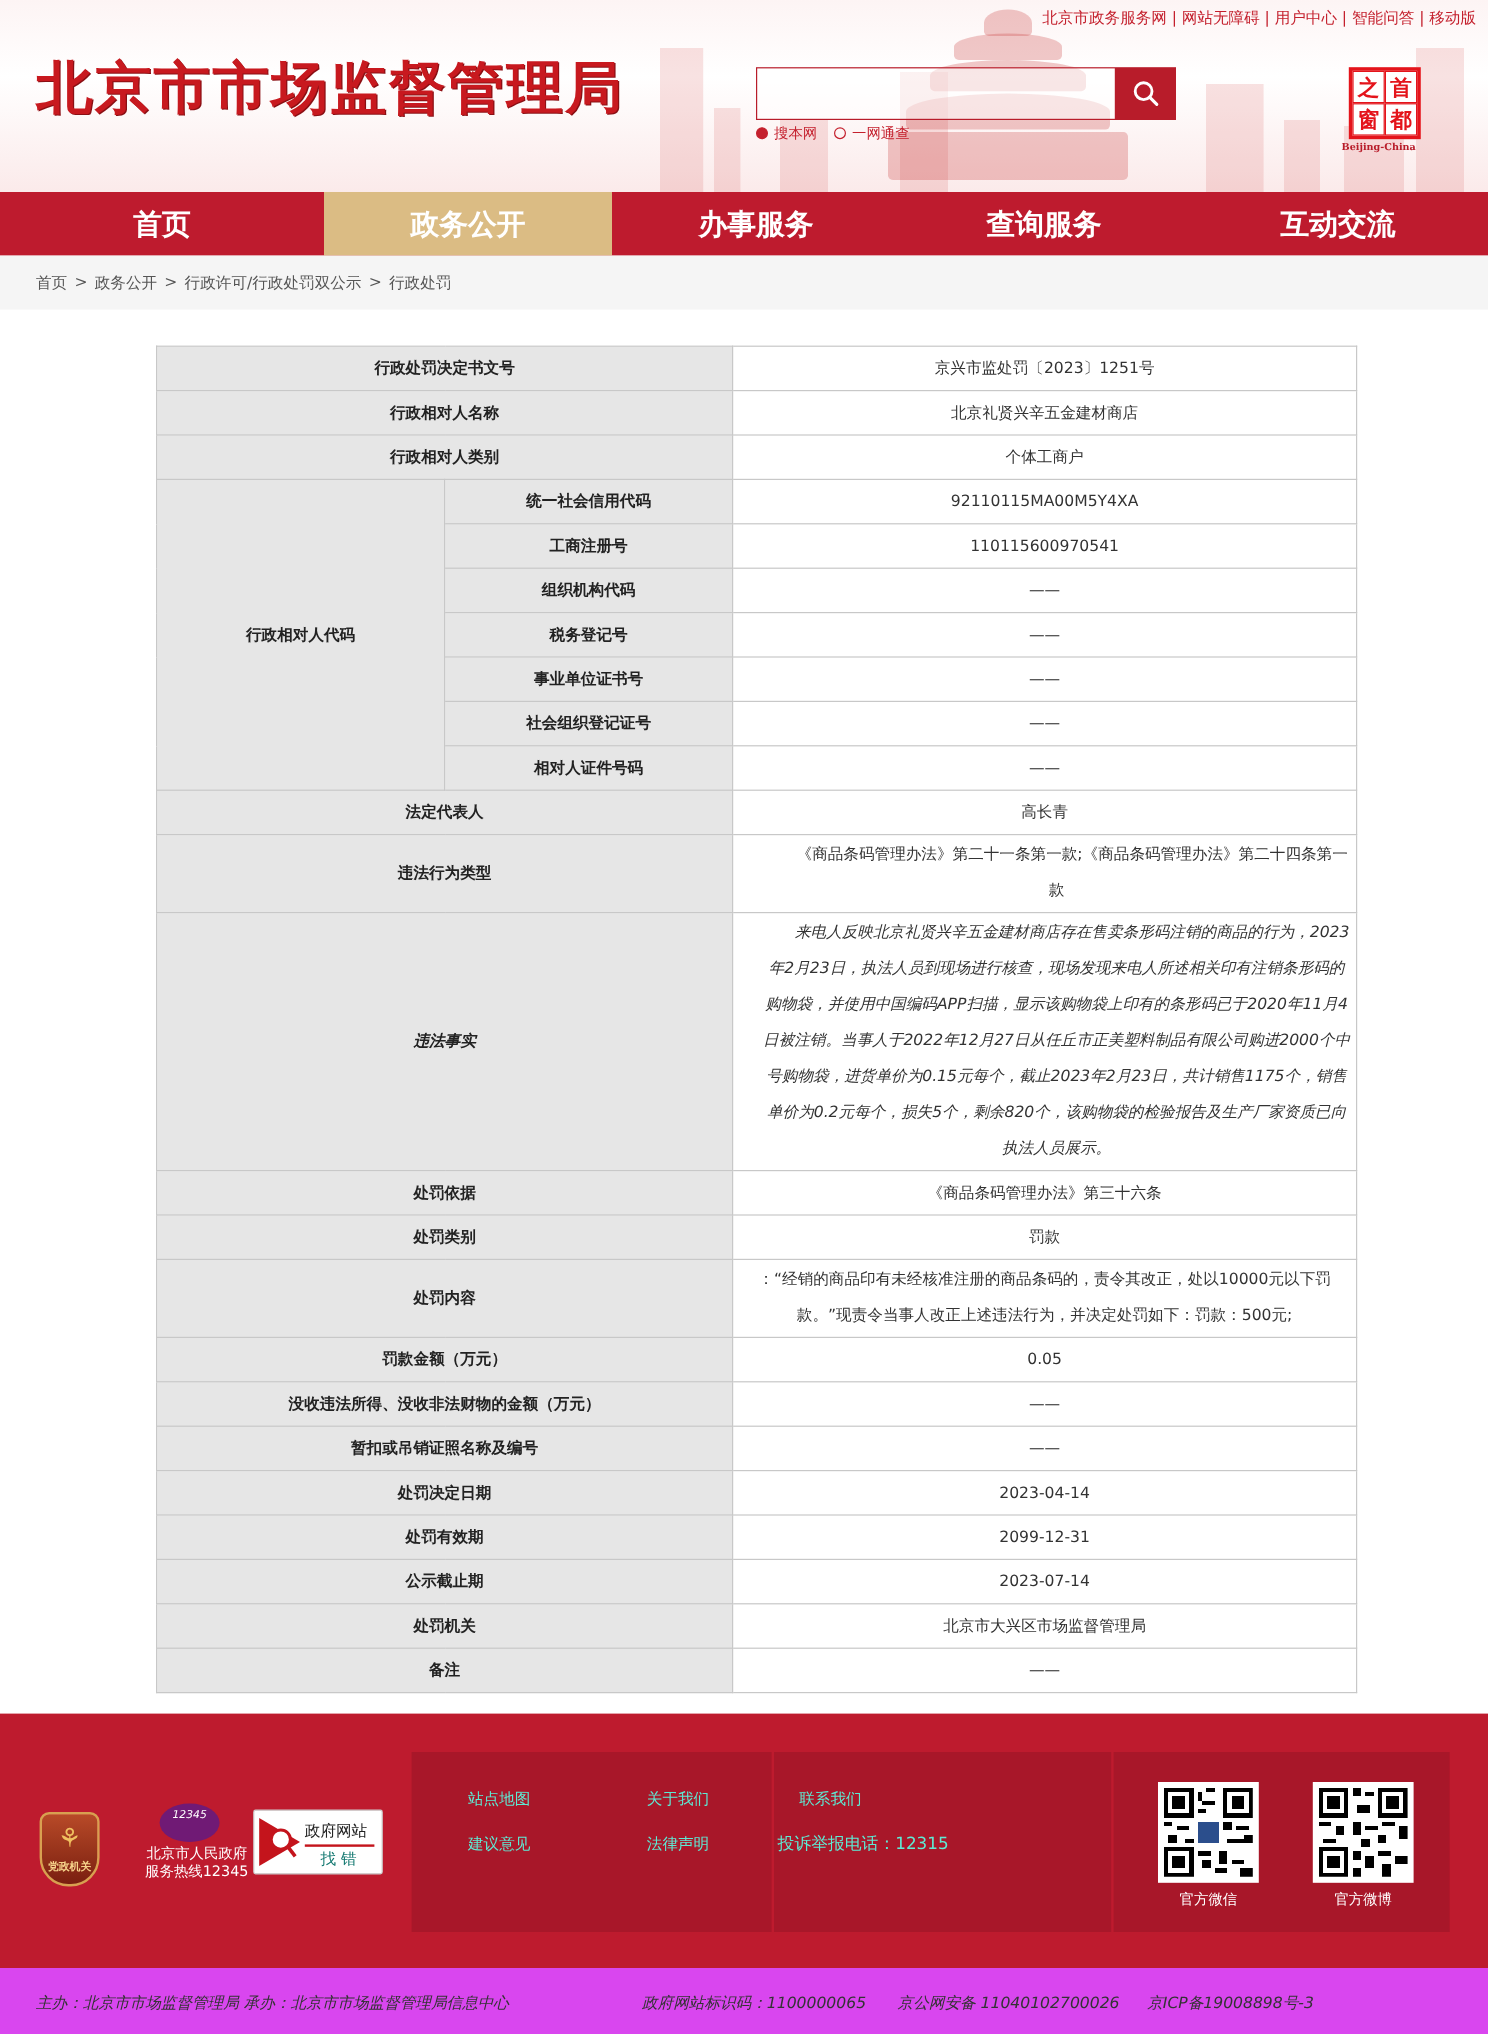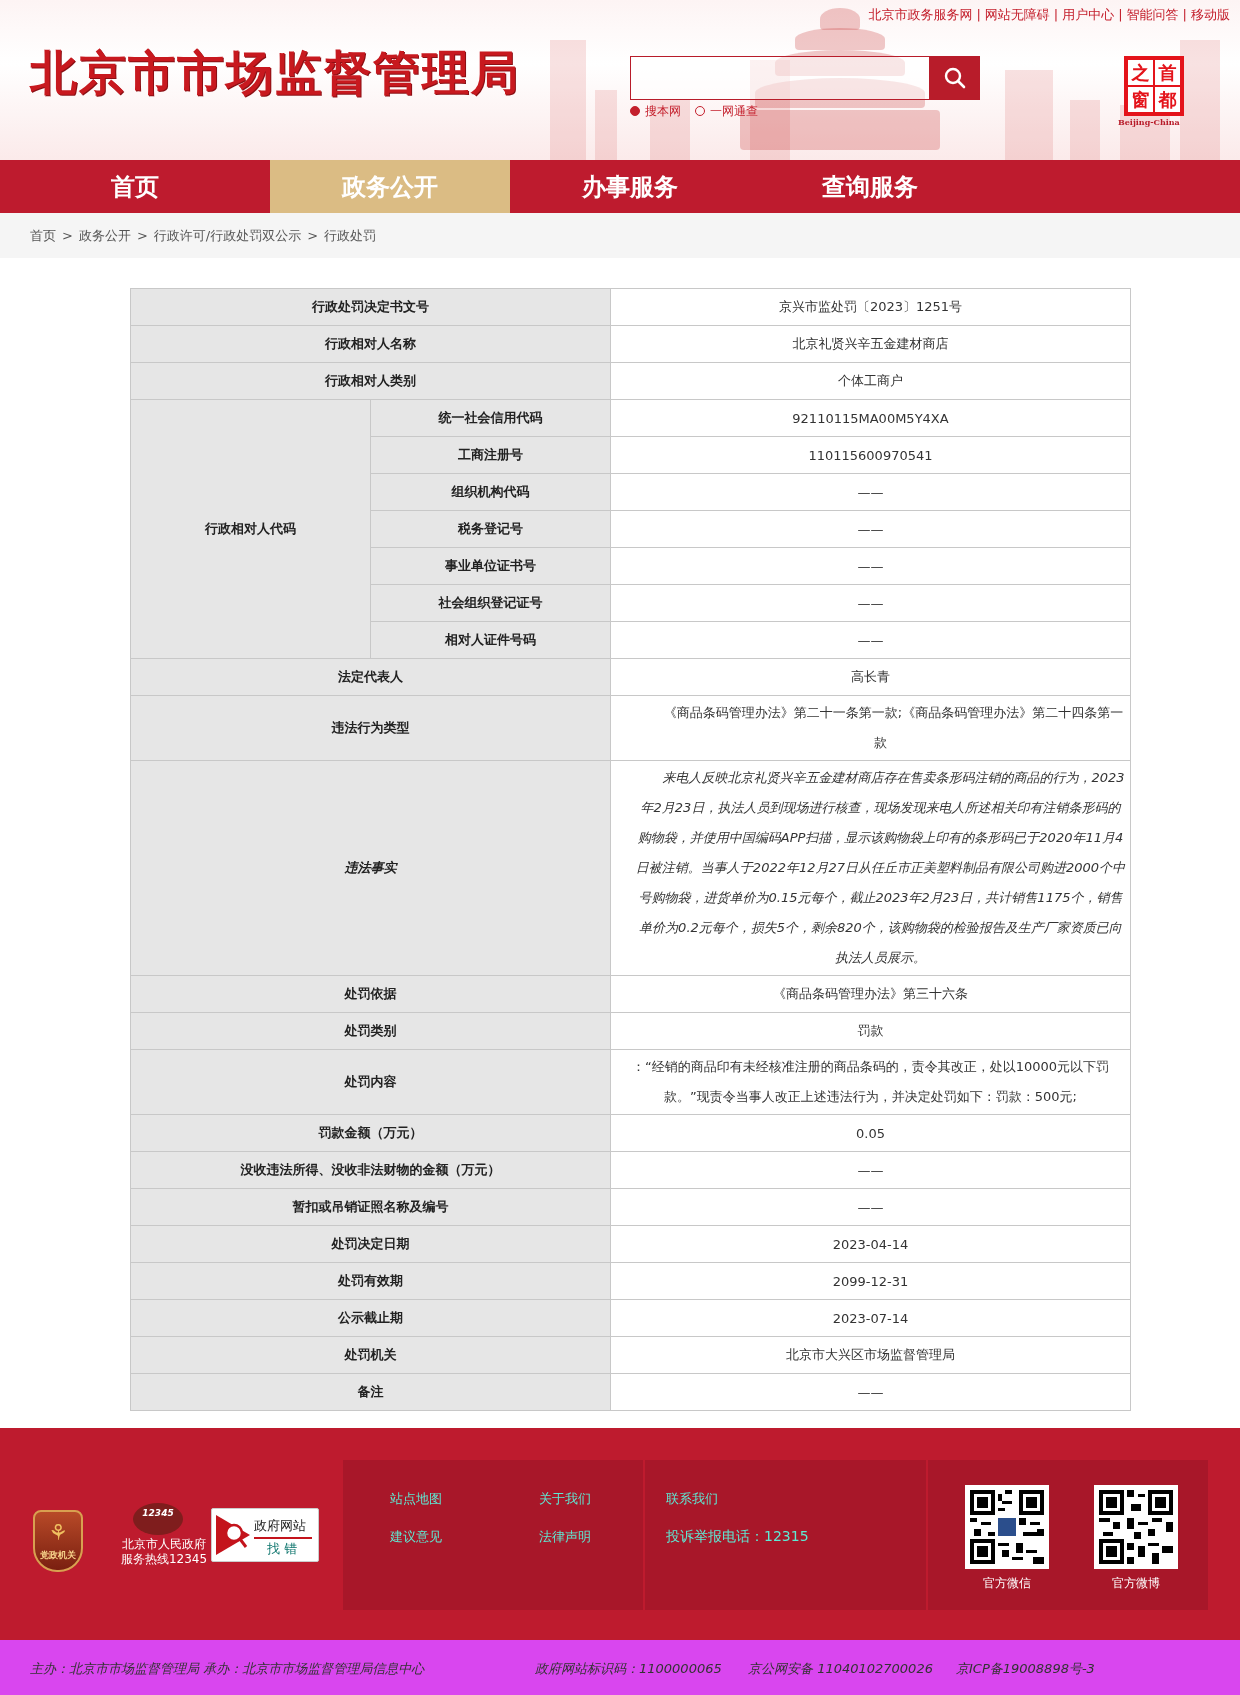--- a/index.html
+++ b/index.html
@@ -49,21 +49,21 @@
   td.para.indent { text-indent: 2em; padding-left: 24px; }
 
   
   .footer { position: absolute; left: 0; top: 1428px; width: 1240px; height: 212px; background: #BE1B2E; }
   .footer .panel { position: absolute; left: 343px; top: 32px; width: 865px; height: 150px; background: #A81729; }
   .footer .panel .div1 { position: absolute; left: 300px; top: 0; width: 2px; height: 150px; background: #BE1B2E; }
   .footer .panel .div2 { position: absolute; left: 583px; top: 0; width: 2px; height: 150px; background: #BE1B2E; }
   .flink { position: absolute; color: #5eead4; font-size: 13px; text-decoration: none; cursor: pointer; }
   .badge-party { position: absolute; left: 33px; top: 82px; width: 50px; height: 62px; background: linear-gradient(180deg,#b84a28,#7a1f10); border: 2px solid #d8a050; border-radius: 8px 8px 24px 24px; color: #f6d28a; font-size: 9px; font-weight: bold; display: flex; flex-direction: column; align-items: center; justify-content: flex-end; padding-bottom: 8px; }
   .badge-party .glyph { font-size: 22px; color: #f0c060; margin-bottom: 4px; }
-  .hotline-icon { position: absolute; left: 133px; top: 75px; width: 50px; height: 32px; background: #7f1d1d; border-radius: 50%; color: #fff; font-size: 9px; font-style: italic; font-weight: bold; text-align: center; line-height: 20px; }
+  .hotline-icon { position: absolute; left: 133px; top: 75px; width: 50px; height: 32px; background: #701a75; border-radius: 50%; color: #fff; font-size: 9px; font-style: italic; font-weight: normal; text-align: center; line-height: 20px; }
   .hotline-text { position: absolute; left: 114px; top: 109px; width: 100px; text-align: center; font-size: 12px; color: #fff; line-height: 15px; }
   .gov-error { position: absolute; left: 211px; top: 80px; width: 108px; height: 54px; background: #fff; border: 1px solid #ccc; border-radius: 2px; cursor: pointer; }
   .gov-error .tri { position: absolute; left: 4px; top: 6px; width: 0; height: 0; border-top: 20px solid transparent; border-bottom: 20px solid transparent; border-left: 34px solid #C4141C; }
   .gov-error .t1 { position: absolute; left: 42px; top: 8px; font-size: 13px; color: #222; }
   .gov-error .line { position: absolute; left: 42px; top: 28px; width: 58px; height: 2px; background: #C4141C; }
   .gov-error .t2 { position: absolute; left: 55px; top: 31px; font-size: 13px; color: #0f766e; }
   .qr { position: absolute; width: 84px; height: 84px; background: #fff; padding: 5px; }
   .qr svg { width: 74px; height: 74px; display: block; }
   .qr-label { position: absolute; width: 84px; text-align: center; font-size: 12px; color: #fff; }
 
@@ -117,20 +117,21 @@
     <span>都</span>
   </div>
   <div class="capital-sub">Beijing-China</div>
 </div>
 
 <div class="nav">
   <div class="nav-item" style="width:270px;">首页</div>
   <div class="nav-item active">政务公开</div>
   <div class="nav-item">办事服务</div>
   <div class="nav-item">查询服务</div>
+  <div class="nav-item" style="width:250px;">互动交流</div>
 </div>
 
 <div class="crumbs">
   <a>首页</a>
   <span class="arrow">&gt;</span>
   <a>政务公开</a>
   <span class="arrow">&gt;</span>
   <a>行政许可/行政处罚双公示</a>
   <span class="arrow">&gt;</span>
   <a>行政处罚</a>
@@ -262,21 +263,21 @@
   </div>
 
   <div class="panel">
     <div class="div1"></div>
     <div class="div2"></div>
     <a class="flink" style="left:47px;top:30px;">站点地图</a>
     <a class="flink" style="left:196px;top:30px;">关于我们</a>
     <a class="flink" style="left:47px;top:68px;">建议意见</a>
     <a class="flink" style="left:196px;top:68px;">法律声明</a>
     <a class="flink" style="left:323px;top:30px;">联系我们</a>
-    <span class="flink" style="left:323px;top:68px;font-size:14px;">投诉举报电话：12315</span>
+    <span class="flink" style="left:305px;top:68px;font-size:14px;">投诉举报电话：12315</span>
 
     <div class="qr" style="left:622px;top:25px;">
       <svg viewBox="0 0 21 21" shape-rendering="crispEdges">
         <rect x="0" y="0" width="7" height="7" fill="#000"></rect>
           <rect x="1" y="1" width="5" height="5" fill="#fff"></rect>
           <rect x="2" y="2" width="3" height="3" fill="#000"></rect>
         <rect x="14" y="0" width="7" height="7" fill="#000"></rect>
           <rect x="15" y="1" width="5" height="5" fill="#fff"></rect>
           <rect x="16" y="2" width="3" height="3" fill="#000"></rect>
         <rect x="0" y="14" width="7" height="7" fill="#000"></rect>

